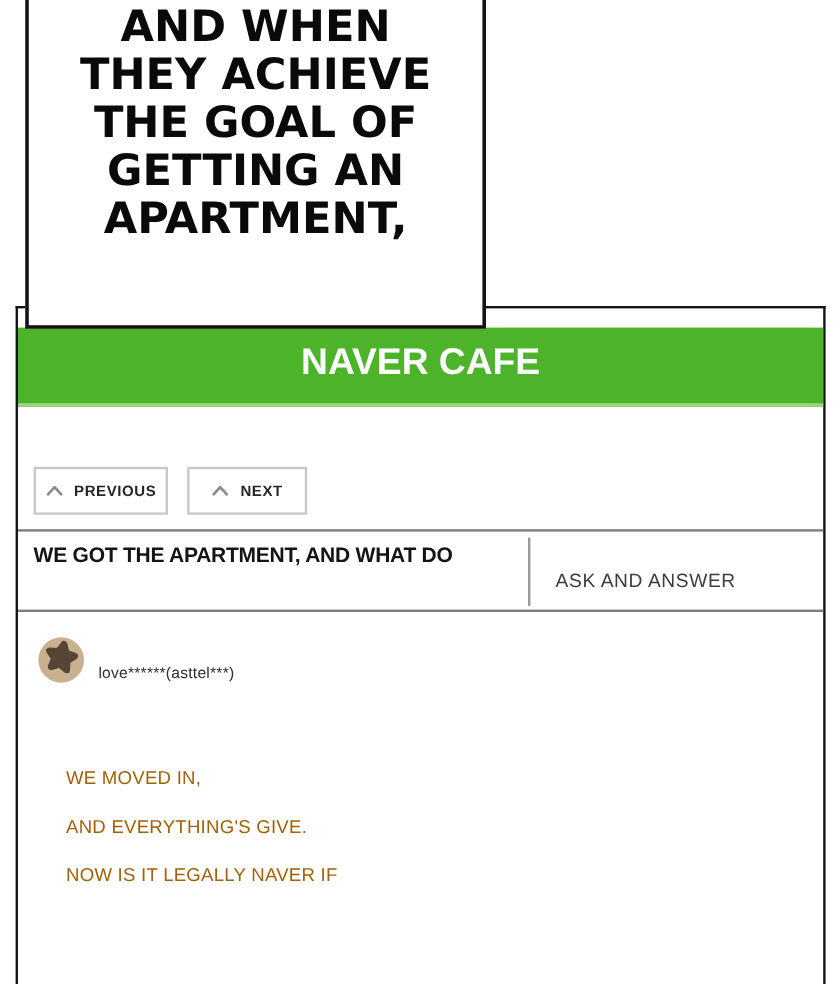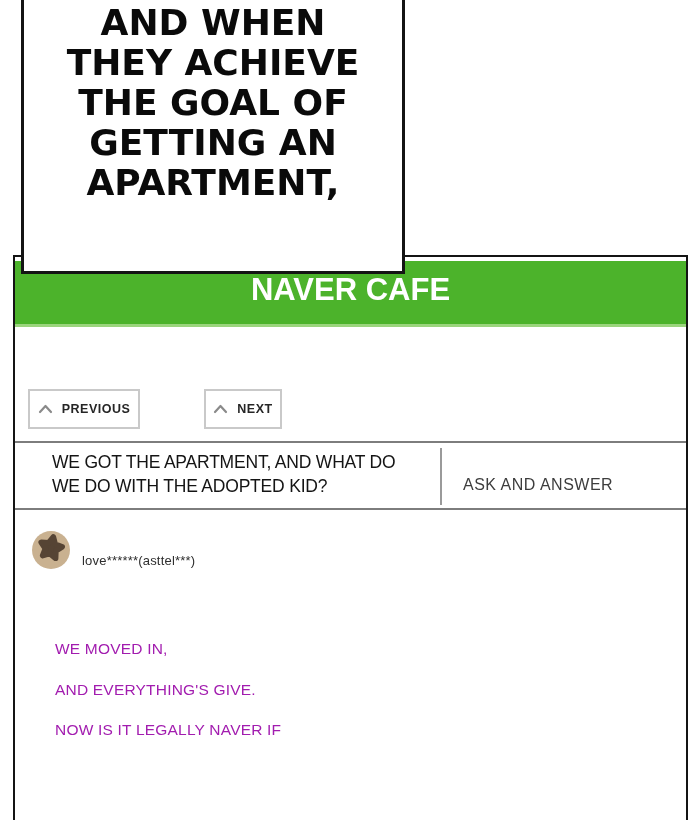--- a/index.html
+++ b/index.html
@@ -16,72 +16,72 @@
   
   .cafe-card{
     position:absolute;left:13px;top:255px;width:675px;height:565px;
     background:#ffffff;
     border:2px solid var(--frame_black);
     border-bottom:none;
   }
   .cafe-content{position:relative;width:671px;height:563px;}
 
   .green-header{
-    position:absolute;left:0;top:4px;width:671px;height:66px;
+    position:absolute;left:0;top:16px;width:671px;height:66px;
     background:var(--accent_green);
     border-bottom:3px solid var(--accent_green_edge);
   }
   .green-header .cafe-title{
     margin-top:12px;text-align:center;
     font-size:31px;font-weight:700;color:#ffffff;
     letter-spacing:0px;line-height:33px;
     font-family:"Liberation Sans",sans-serif;
   }
 
   .nav-row{position:absolute;left:0;top:132px;width:671px;height:40px;}
   .nav-btn{
     position:absolute;top:0;height:40px;
     background:#ffffff;border:2px solid var(--light_gray);
     display:flex;align-items:center;justify-content:center;
     cursor:pointer;color:#262626;
     font-size:12.5px;font-weight:700;letter-spacing:0.5px;
   }
   .nav-btn .chev{display:inline-block;margin-right:9px;line-height:0;}
   .btn-previous{left:13px;width:112px;}
-  .btn-next{left:141px;width:78px;margin-left:48px;}
+  .btn-next{left:141px;width:100px;}
 
   .divider{position:absolute;left:0;width:671px;height:2px;background:var(--divider_gray);}
   .divider-1{top:184px;}
   .divider-2{top:251px;}
 
   .title-block{
     position:absolute;left:13px;top:193px;width:400px;
-    font-size:17.5px;font-weight:400;color:var(--frame_black);
-    line-height:24px;letter-spacing:-0.2px;margin-left:24px;
+    font-size:17.5px;font-weight:700;color:var(--frame_black);
+    line-height:24px;letter-spacing:-0.2px;
   }
   .v-divider{position:absolute;left:425px;top:191px;width:2px;height:57px;background:#9a9a9a;}
   .category-label{
     position:absolute;left:448px;top:218px;width:210px;
     font-size:16px;color:#3d3d3d;letter-spacing:0.5px;line-height:19px;
   }
 
   .avatar{
     position:absolute;left:17px;top:274px;width:38px;height:38px;
     border-radius:50%;background:#c9b190;
     display:flex;align-items:center;justify-content:center;
   }
   .author-name{
     position:absolute;left:67px;top:295px;
     font-size:13px;color:#2e2e2e;letter-spacing:0.2px;line-height:17px;
   }
 
   .post-body{position:absolute;left:40px;top:372px;width:560px;}
   .post-body .body-line{
     display:block;height:40.5px;line-height:40.5px;
-    font-size:15.5px;color:#a21caf;letter-spacing:0.2px;
+    font-size:15.5px;color:#a16207;letter-spacing:0.2px;
   }
 
   
   .speech-bubble{
     position:absolute;left:21px;top:-8px;width:384px;height:282px;
     background:#ffffff;border:3px solid var(--frame_black);
     z-index:10;
   }
   .speech-bubble .bubble-text{
     padding-top:8px;text-align:center;
@@ -116,21 +116,20 @@
             </svg>
         </span>
         <span>NEXT</span>
       </div>
     </div>
 
     <div class="divider divider-1"></div>
 
     <div class="title-block">
       <div>WE GOT THE APARTMENT, AND WHAT DO</div>
-      <div>WE DO WITH THE ADOPTED KID?</div>
     </div>
 
     <div class="v-divider"></div>
     <div class="category-label">ASK AND ANSWER</div>
 
     <div class="divider divider-2"></div>
 
     <div class="avatar">
       <span>
         <svg width="30" height="30" viewBox="0 0 24 24">

